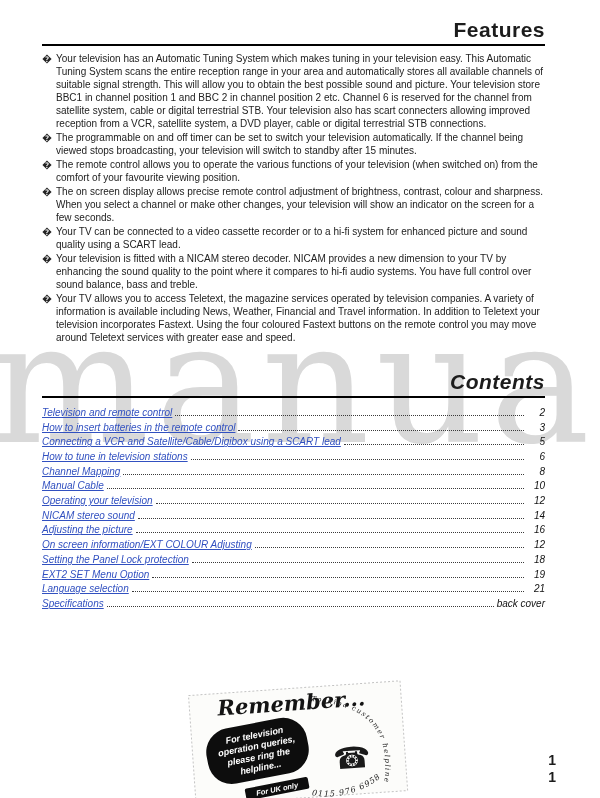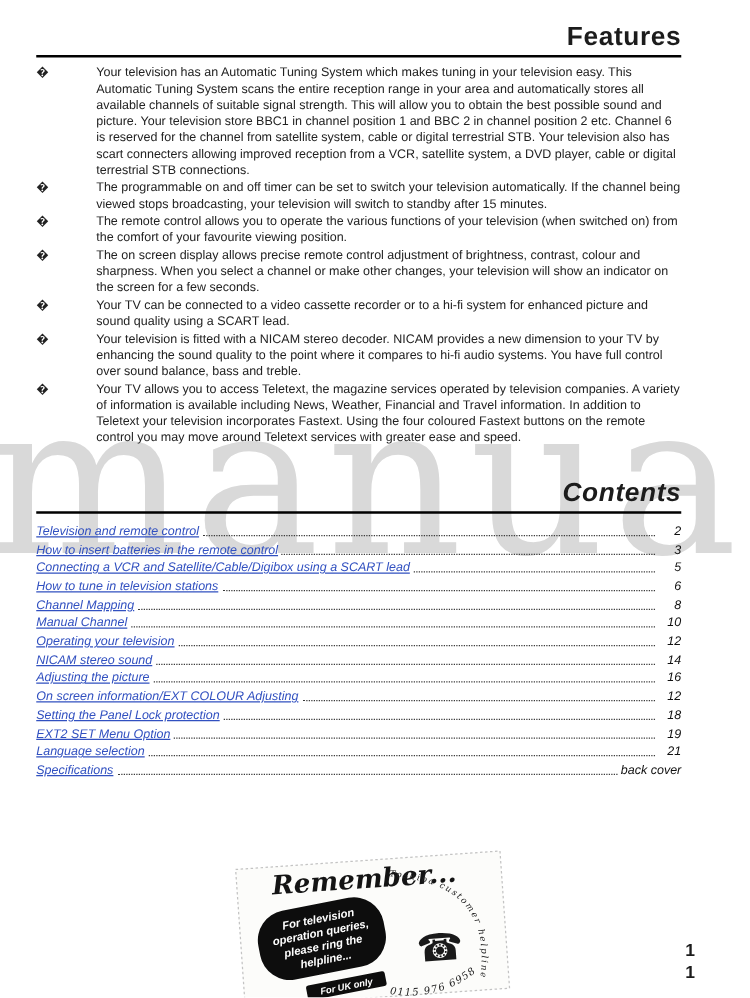--- a/index.html
+++ b/index.html
@@ -18,21 +18,21 @@
     font-size:168px;
     letter-spacing:6px;
     color:#d9d9d9;
     text-align:center;
     z-index:0;
     line-height:1;
     user-select:none;
   }
   .content{
     position:relative;z-index:1;
-    padding:18px 55px 0 29px;
+    padding:18px 55px 0 42px;
   }
   .section-title{
     margin:0;
     text-align:right;
     font-size:21px;
     font-weight:bold;
     letter-spacing:0.5px;
     line-height:1.15;
   }
   .rule{
@@ -48,21 +48,21 @@
     font-size:10px;
     line-height:13px;
     color:#222;
     margin:0 0 1px 0;
   }
   .bullet{
     flex:0 0 14px;
     font-size:10px;
     line-height:13px;
   }
-  .ftext{flex:1;margin-left:34px;}
+  .ftext{flex:1;}
   .contents-block{margin-top:26px;font-style:italic;}
   .toc{margin-top:3px;}
   .toc-row{
     display:flex;
     align-items:flex-end;
     height:14.7px;
     font-size:10px;
   }
   .toc-link{
     color:#3150c0;
@@ -168,21 +168,21 @@
           <a class="toc-link">How to tune in television stations</a>
           <span class="leader"></span>
           <span class="toc-page">6</span>
         </div>
         <div class="toc-row">
           <a class="toc-link">Channel Mapping</a>
           <span class="leader"></span>
           <span class="toc-page">8</span>
         </div>
         <div class="toc-row">
-          <a class="toc-link">Manual Channel</a>
+          <a class="toc-link">Manual Cable</a>
           <span class="leader"></span>
           <span class="toc-page">10</span>
         </div>
         <div class="toc-row">
           <a class="toc-link">Operating your television</a>
           <span class="leader"></span>
           <span class="toc-page">12</span>
         </div>
         <div class="toc-row">
           <a class="toc-link">NICAM stereo sound</a>

